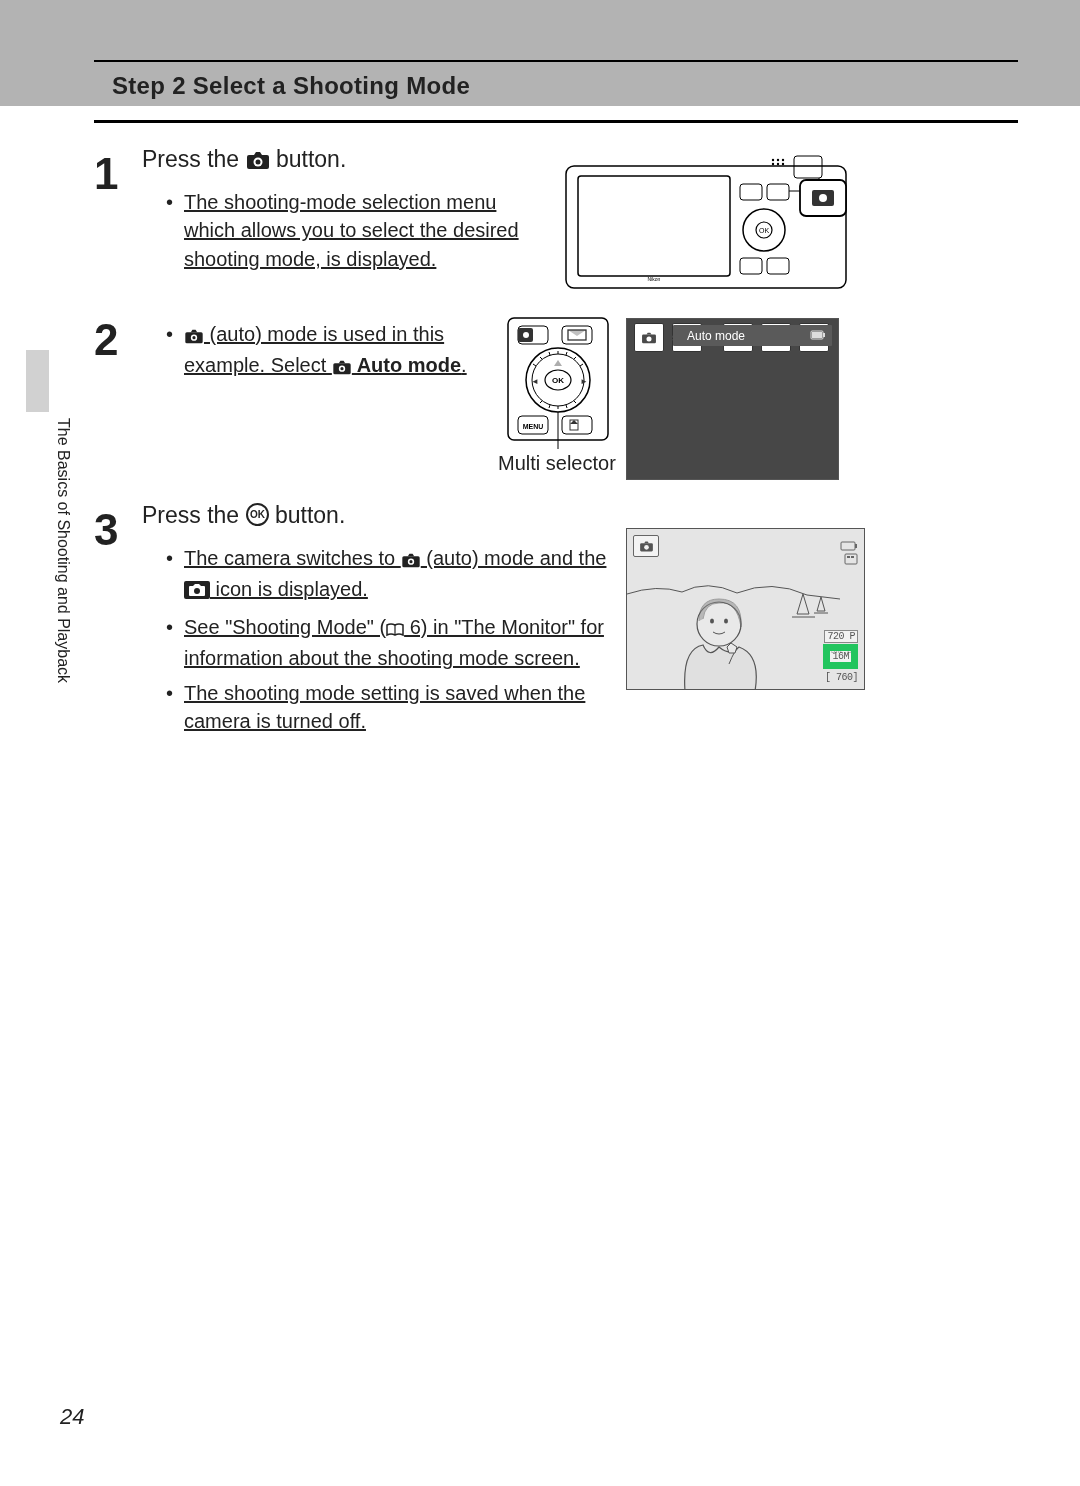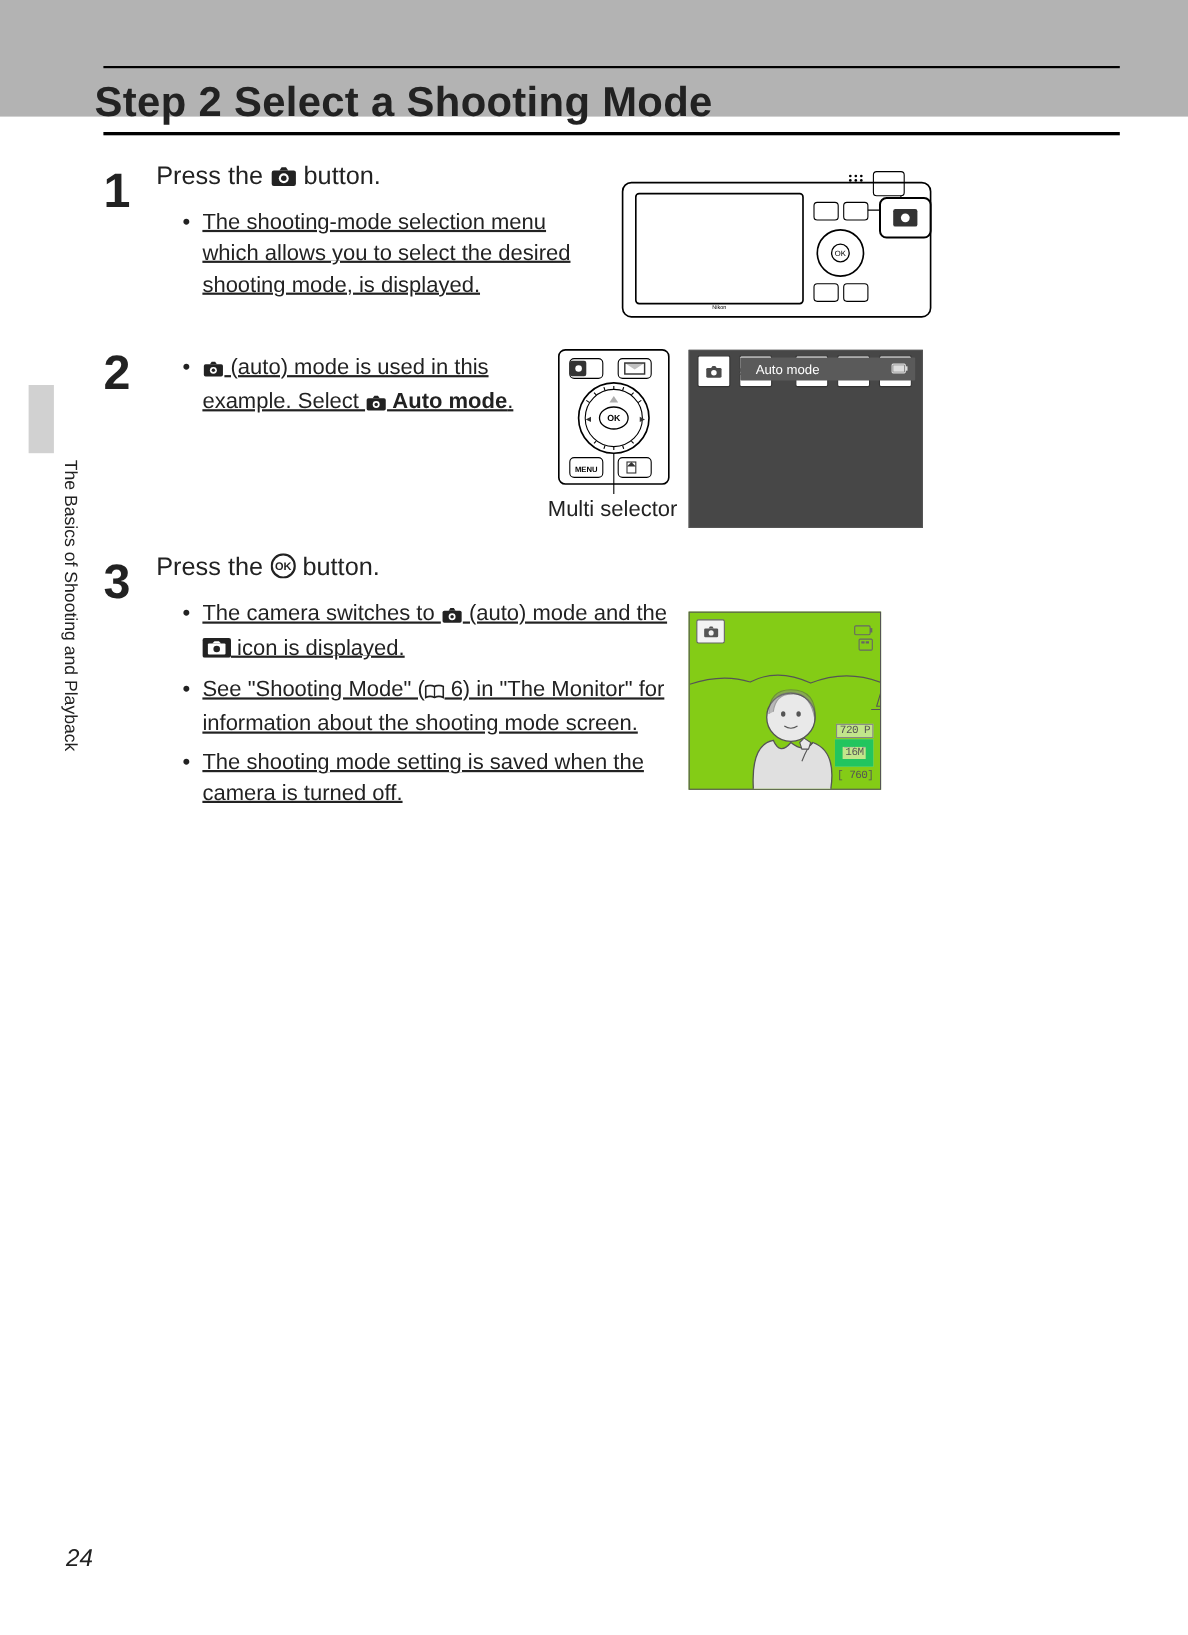--- a/index.html
+++ b/index.html
@@ -19,23 +19,23 @@
     height: 106px;
     background: #b3b3b3;
   }
   .header-line {
     position: absolute;
     left: 94px; right: 62px; top: 60px;
     border-top: 2px solid #000;
   }
   .page-title {
     position: absolute;
-    left: 86px; top: 72px;
+    left: 112px; top: 72px;
     font-weight: 700;
-    font-size: 38px;
+    font-size: 24px;
     letter-spacing: 0.3px;
   }
   .page-title-line {
     position: absolute;
     left: 94px; right: 62px; top: 120px;
     border-top: 3px solid #000;
   }
   .step { position: absolute; }
   .step-num {
     position: absolute;
@@ -136,25 +136,25 @@
     font-size: 12px;
     display: flex;
     align-items: center;
     padding-left: 14px;
     border-radius: 1px;
   }
   .camera-svg { position:absolute; }
   .result-monitor {
     position: absolute;
     left: 626px;
-    top: 556px;
-    width: 175px;
+    top: 528px;
+    width: 239px;
     height: 162px;
     border: 1.5px solid #555;
-    background: #84cc16;
+    background: #e5e5e5;
     overflow: hidden;
   }
   .result-monitor .tiny {
     position: absolute;
     font-family: "Courier New", monospace;
     font-size: 10px;
     color: #555;
     letter-spacing: -0.5px;
   }
   .so-text { font-family: Georgia, 'Times New Roman', serif; font-weight:600;margin-left:17px; }

